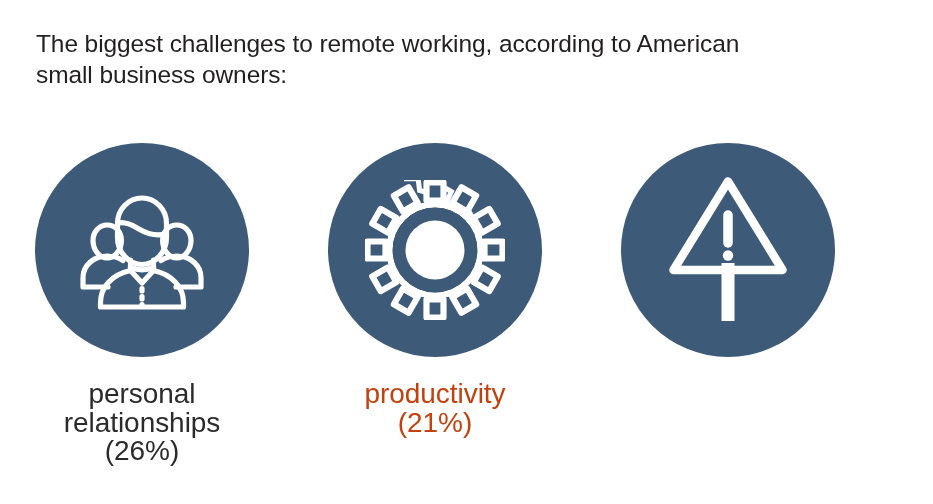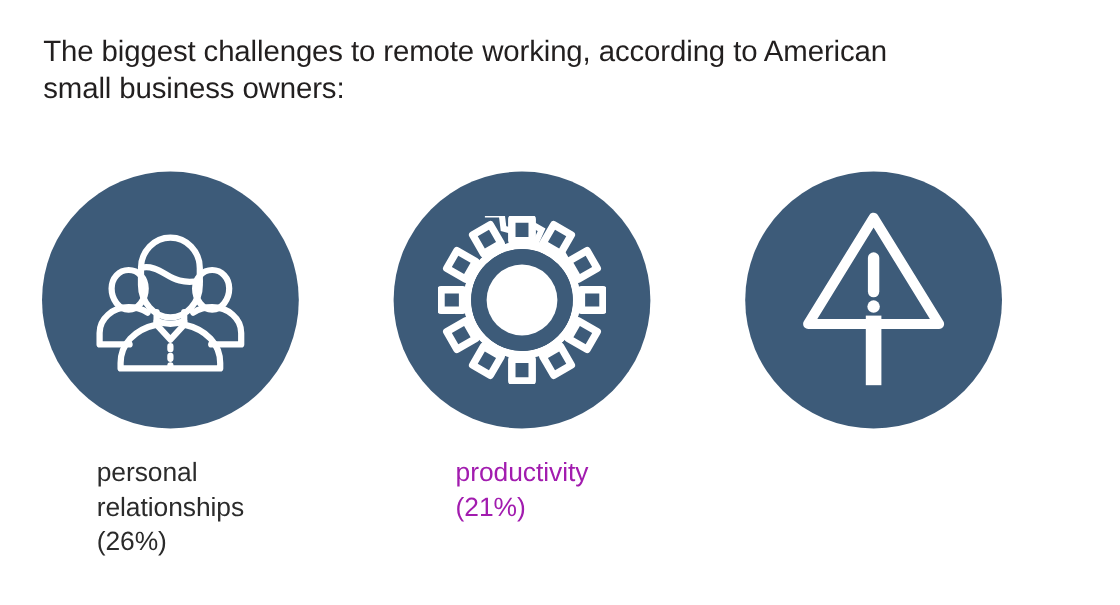--- a/index.html
+++ b/index.html
@@ -68,22 +68,22 @@
     justify-content: center;
     flex: none;
   }
 
   .circle svg {
     display: block;
   }
 
   .caption {
     margin-top: 23px;
-    text-align: left;
-    font-size: 22px;
+    text-align: center;
+    font-size: 28px;
     line-height: 28.5px;
     color: #2b2b2b;
     font-weight: 400;
     white-space: pre-line;
     letter-spacing: -0.05px;
   }
 </style>
 </head>
 <body>
 
@@ -164,21 +164,21 @@
             </g>
 
             <circle cx="70" cy="70" r="45.5" fill="none" stroke="#ffffff" stroke-width="6.2"></circle>
 
             <circle cx="70" cy="70" r="42.4" fill="#3d5b79" stroke="none"></circle>
 
             <circle cx="70" cy="70" r="29.5" fill="#ffffff" stroke="none"></circle>
           </svg>
         </span>
       </div>
-      <div class="caption" style="color: #a21caf;">productivity
+      <div class="caption" style="color: #c2410c;">productivity
 (21%)</div>
     </div>
 
     <div class="item item-2">
       <div class="circle" style="background: rgb(61, 91, 121);">
         <span>
           <svg width="124" height="150" viewBox="0 0 124 150" fill="none">
 
             <rect x="55.5" y="88" width="13" height="58" fill="#ffffff"></rect>
 

